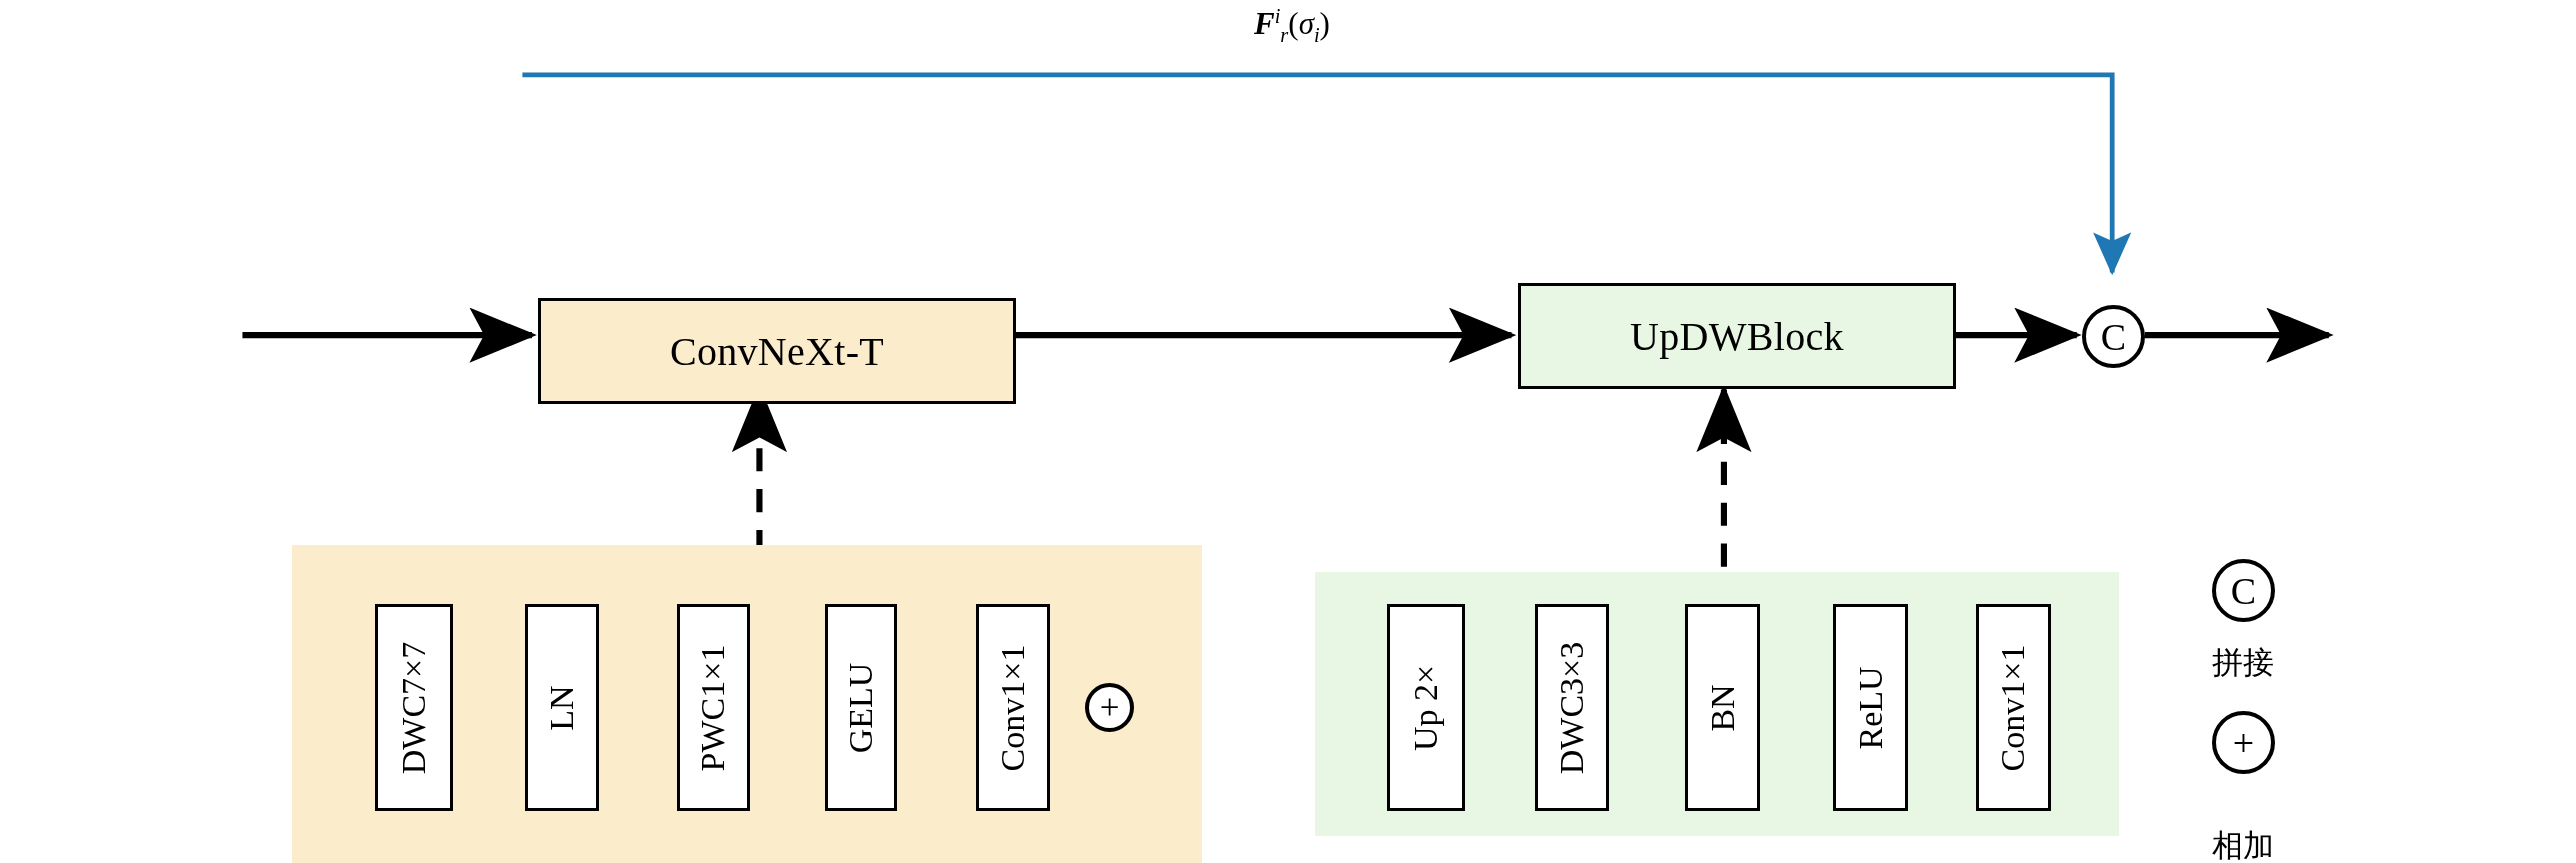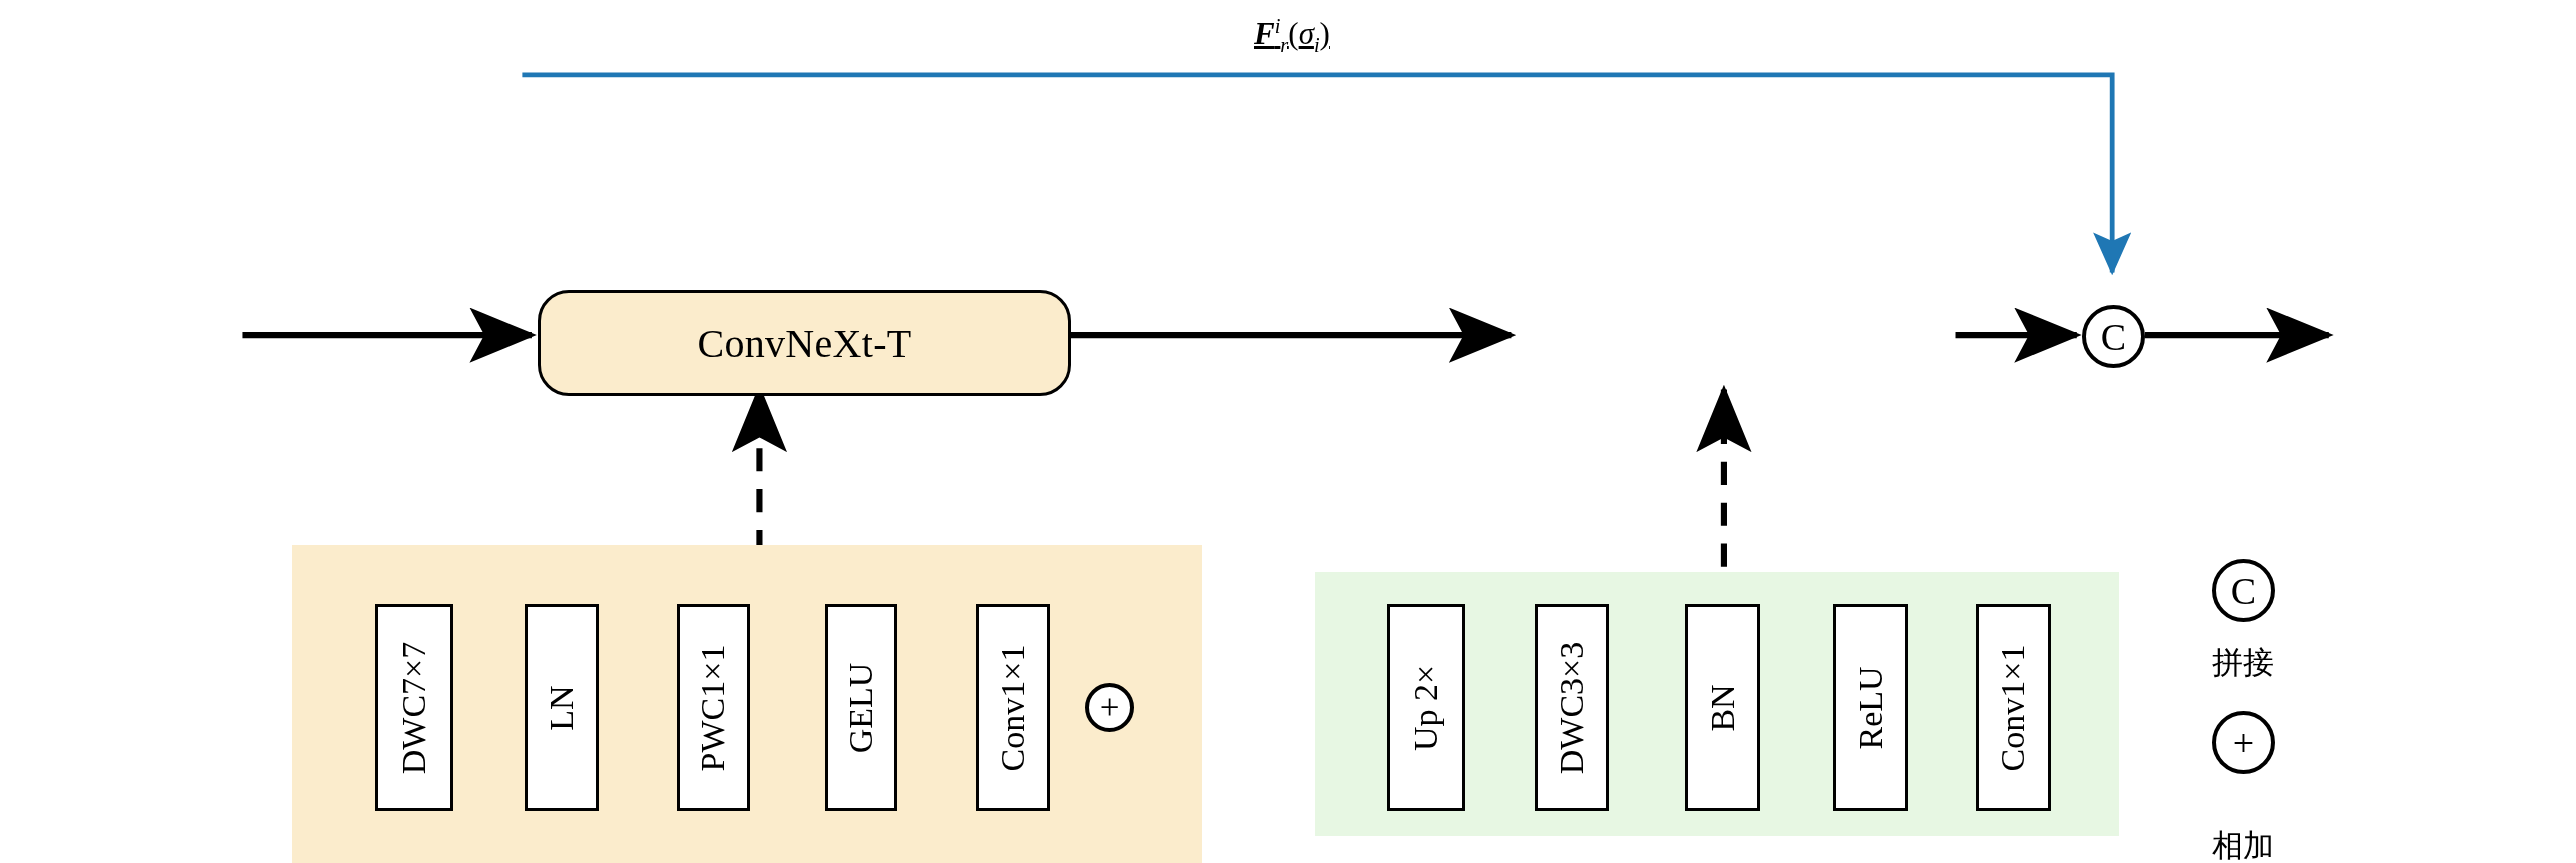--- a/index.html
+++ b/index.html
@@ -141,26 +141,27 @@
     <path d="M 470 1038 L 470 1228 L 1628 1228 L 1628 1074" fill="none" stroke="#000000" stroke-width="8"></path>
 
     <line x1="1950" y1="1038" x2="2028" y2="1038" stroke="#000000" stroke-width="8" marker-end="url(#ah-black)"></line>
     <line x1="2150" y1="1038" x2="2245" y2="1038" stroke="#000000" stroke-width="8" marker-end="url(#ah-black)"></line>
     <line x1="2360" y1="1038" x2="2465" y2="1038" stroke="#000000" stroke-width="8" marker-end="url(#ah-black)"></line>
     <line x1="2582" y1="1038" x2="2683" y2="1038" stroke="#000000" stroke-width="8" marker-end="url(#ah-black)"></line>
     <line x1="2800" y1="1038" x2="2893" y2="1038" stroke="#000000" stroke-width="8" marker-end="url(#ah-black)"></line>
     <line x1="3010" y1="1038" x2="3098" y2="1038" stroke="#000000" stroke-width="8" marker-end="url(#ah-black)"></line>
   </svg>
 
-  <div class="flowlabel" style="left:1254px; top:15px;text-decoration:underline;">
+  <div class="flowlabel" style="left:1254px; top:5px;">
     <span>F</span><span class="up">i</span><span class="down">r</span><span class="nrm">(</span><span class="sig">σ</span><span class="down">i</span><span class="nrm">)</span>
   </div>
 
-  <div class="mainblock yellow" style="left:538px; top:290px; width:533px; height:106px;border-radius:31px;">ConvNeXt-T</div>
-
+  <div class="mainblock yellow" style="left:538px; top:298px; width:478px; height:106px;">ConvNeXt-T</div>
+
+  <div class="mainblock green" style="left:1518px; top:283px; width:438px; height:106px;">UpDWBlock</div>
 
   <div class="opnode" style="left:2082px; top:305px; width:63px; height:63px; font-size:38px;">C</div>
 
   <div class="panel panel-yellow" style="left:292px; top:545px; width:910px; height:318px;"></div>
 
   <div class="vblock" style="left:375px; top:604px; width:78px; height:207px;">
     <span class="vlabel">DWC7×7</span>
   </div>
   <div class="vblock" style="left:525px; top:604px; width:74px; height:207px;">
     <span class="vlabel">LN</span>

